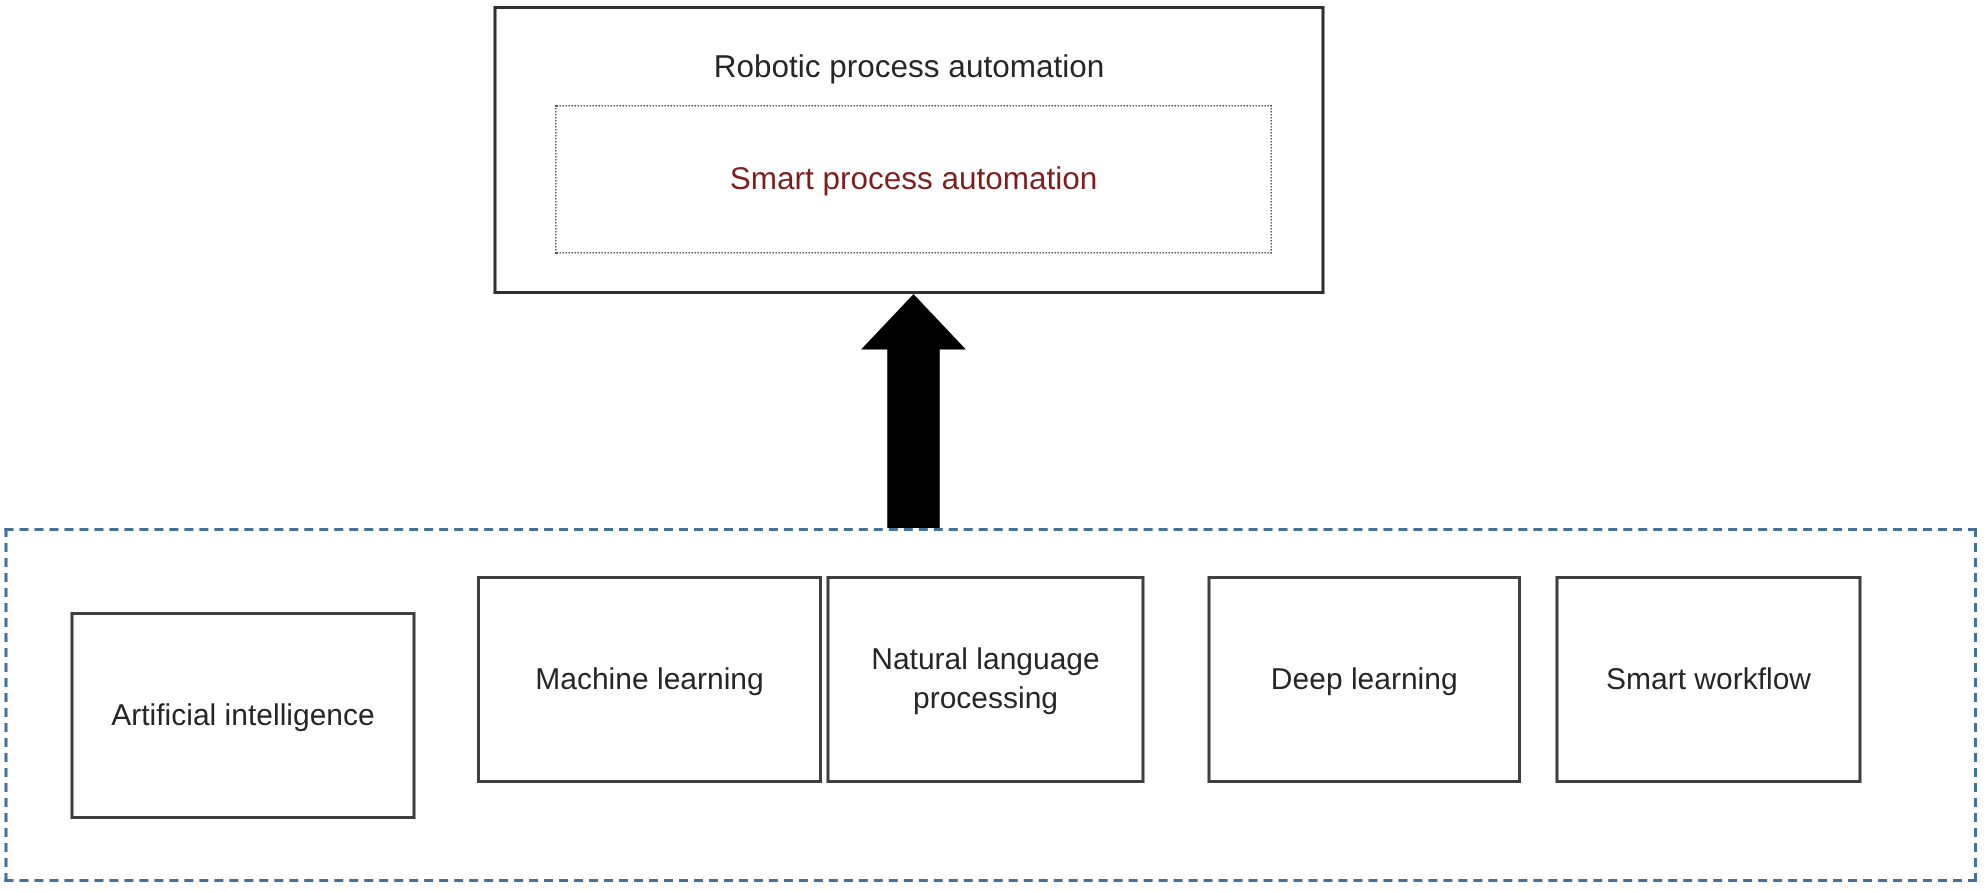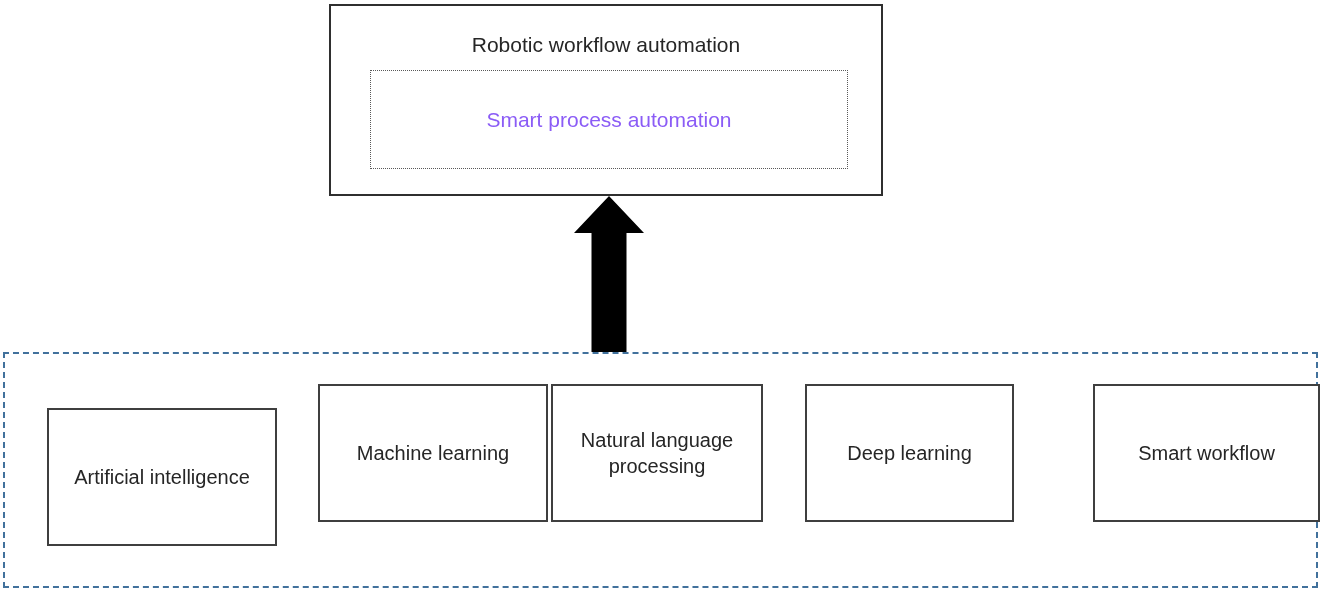--- a/index.html
+++ b/index.html
@@ -48,21 +48,21 @@
     background: #ffffff;
     box-sizing: border-box;
     display: flex;
     align-items: center;
     justify-content: center;
   }
   .spa-label {
     font-size: 21px;
     line-height: 26px;
     text-align: center;
-    color: #8b5cf6;
+    color: #7f1d1d;
   }
 
   
   .up-arrow {
     position: absolute;
     left: 574px;
     top: 196px;
     width: 70px;
     height: 157px;
   }
@@ -93,29 +93,29 @@
   .component-label {
     font-size: 20px;
     line-height: 26px;
     color: #262626;
     padding: 0 8px;
   }
   .box-1 { left: 42px;   width: 230px; margin-top: 24px; }
   .box-2 { left: 292px;  width: 230px; margin-left: 21px; }
   .box-3 { left: 546px;  width: 212px; }
   .box-4 { left: 800px;  width: 209px; text-align: center; }
-  .box-5 { left: 1088px; width: 227px; }
+  .box-5 { left: 1032px; width: 204px; }
 </style>
 </head>
 <body>
 
 <div class="canvas">
 
   <div class="rpa-box">
-    <div class="rpa-title">Robotic workflow automation</div>
+    <div class="rpa-title">Robotic process automation</div>
     <div class="spa-box">
       <div class="spa-label">Smart process automation</div>
     </div>
   </div>
 
   <svg class="up-arrow" viewBox="0 0 70 157" xmlns="http://www.w3.org/2000/svg" aria-hidden="true">
     <polygon points="35,0 70,37 52.5,37 52.5,157 17.5,157 17.5,37 0,37" fill="#000000"></polygon>
   </svg>
 
   <div class="bottom-group">

